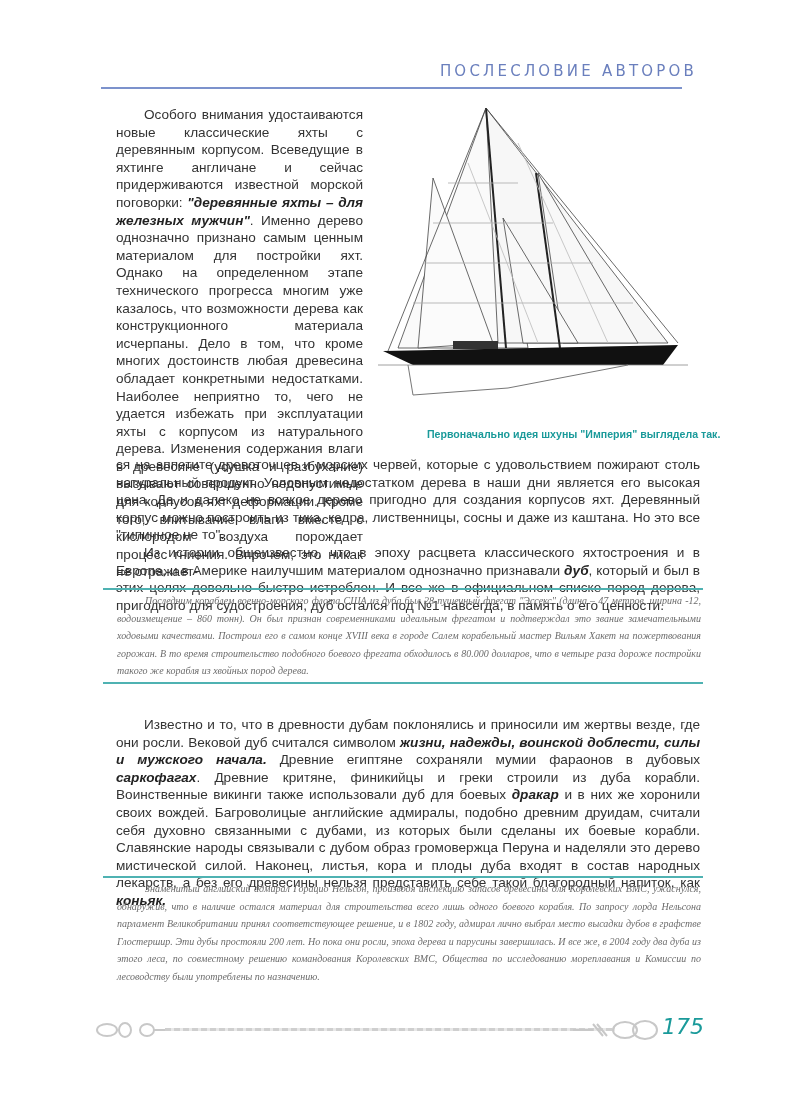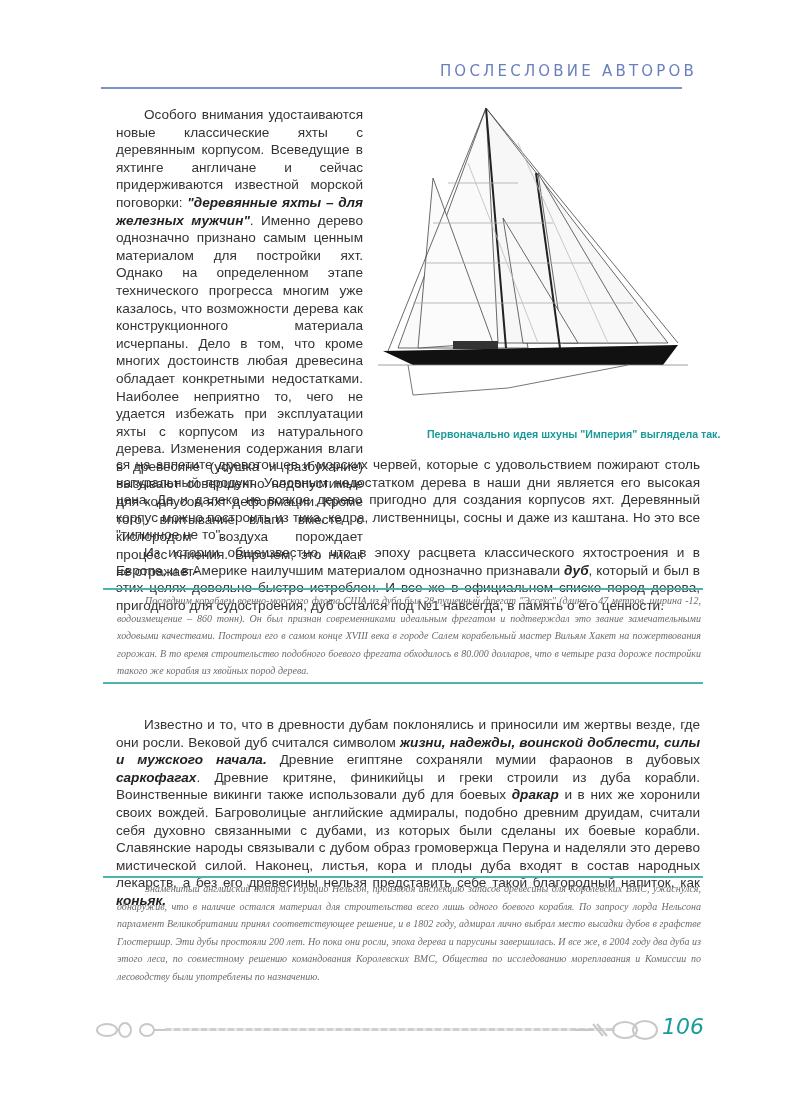--- a/index.html
+++ b/index.html
@@ -111,14 +111,14 @@
   </svg>
   <div class="rope"></div>
   <svg width="90" height="30" viewBox="0 0 90 30" style="position:absolute;left:478px;top:2px;">
     <g fill="none" stroke="#c8c8c8" stroke-width="2">
       <line x1="0" y1="14" x2="20" y2="14"></line>
       <path d="M20,8 L30,20 M24,8 L34,20"></path>
       <ellipse cx="52" cy="14" rx="12" ry="8"></ellipse>
       <ellipse cx="72" cy="14" rx="12" ry="9"></ellipse>
     </g>
   </svg>
-  <div class="page-num">106</div>
+  <div class="page-num">175</div>
 </div>
 
 </body></html>

